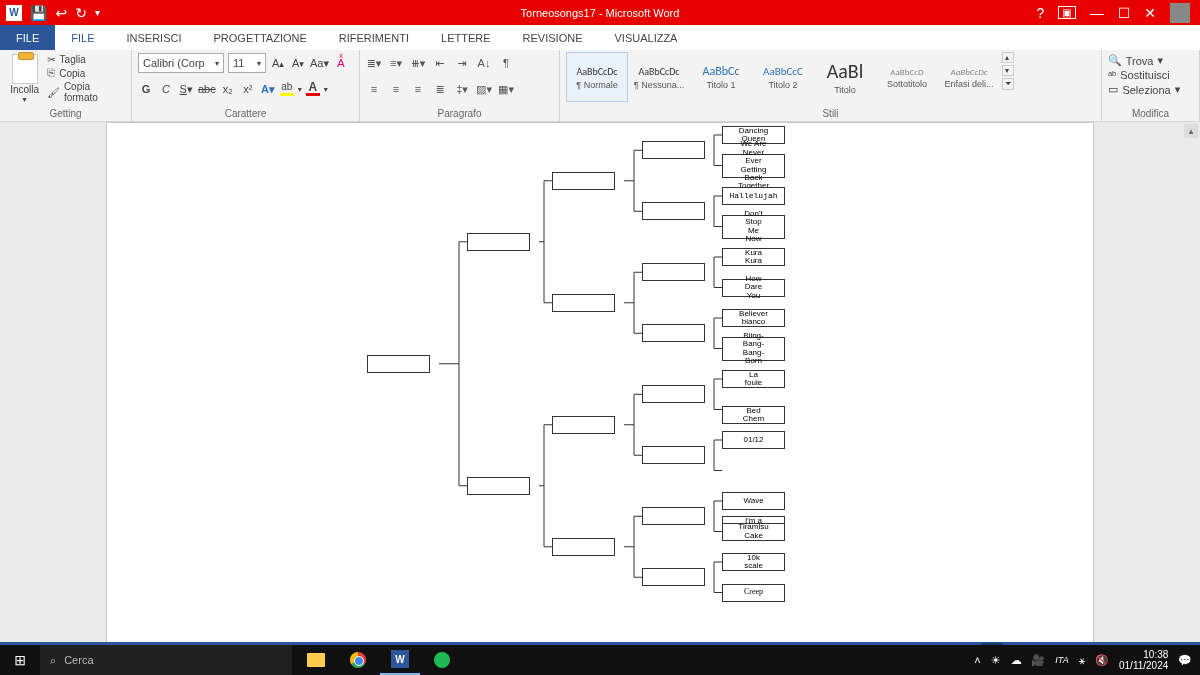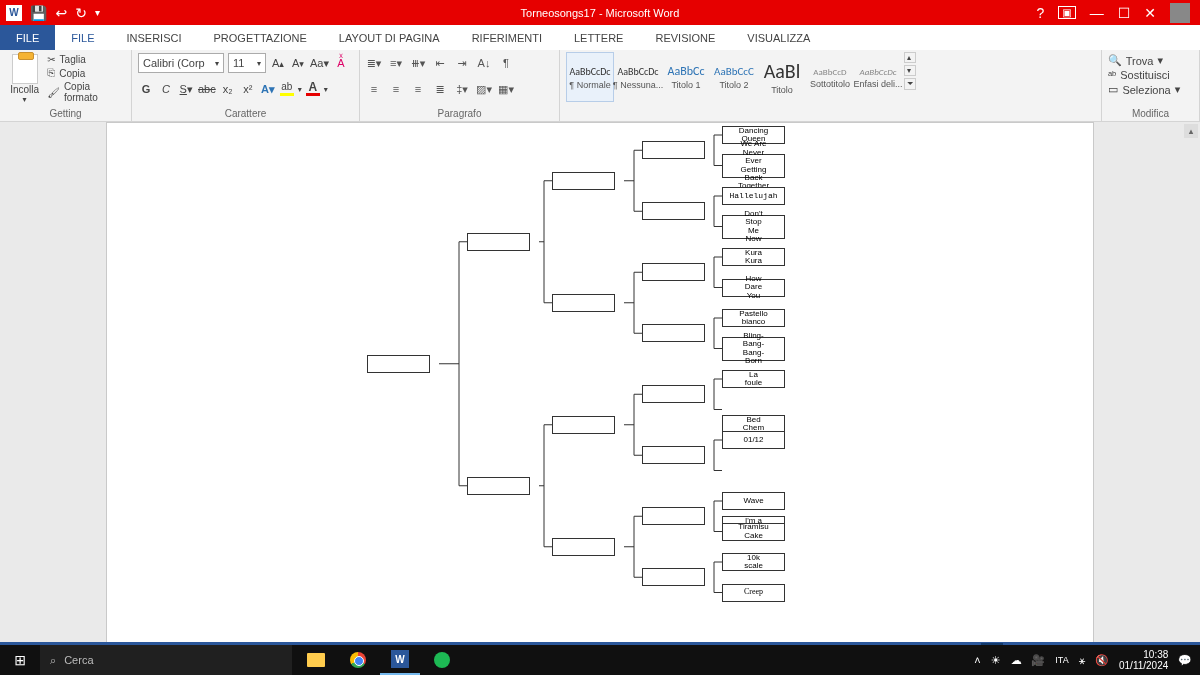--- a/index.html
+++ b/index.html
@@ -47,21 +47,21 @@
 .colorbox.hl { border-bottom:3px solid #ffff00; font-size:10px; line-height:10px; text-align:center;}
 
 
 .parag { width:200px; }
 .parag .row { display:flex; gap:6px; align-items:center; height:22px; }
 .pbtn { width:16px; height:16px; display:inline-flex; align-items:center; justify-content:center; font-size:11px; color:#555; }
 
 
 .stylesg { flex:1; min-width:0; }
 .styles-scroll { display:flex; overflow:hidden; height:52px; }
-.stylebox { width:48px; height:50px; border:1px solid transparent; display:flex; flex-direction:column; align-items:center; justify-content:center; padding:2px; cursor:default; }
+.stylebox { width:62px; height:50px; border:1px solid transparent; display:flex; flex-direction:column; align-items:center; justify-content:center; padding:2px; cursor:default; }
 .stylebox .prev { font-family:"Calibri",sans-serif; color:#444; }
 .stylebox .slabel { font-size:9px; color:#555; margin-top:2px; white-space:nowrap; overflow:hidden; text-overflow:ellipsis; max-width:60px; }
 .stylebox.sel { border:1px solid #b7cde8; background:#e9f1fa; }
 
 
 .editg { width:98px; }
 .editg .col { display:flex; flex-direction:column; gap:2px; padding-top:2px; }
 .editg .col div { display:flex; align-items:center; gap:4px; font-size:11px; }
 
 
@@ -119,21 +119,20 @@
     <span>✕</span>
     <span class="acct"></span>
   </div>
 </div>
 
 <div class="tabsrow">
   <div class="filetab">FILE</div>
   <div class="tab active">FILE</div>
   <div class="tab">INSERISCI</div>
   <div class="tab">PROGETTAZIONE</div>
-  <div class="tab">LAYOUT DI PAGINA</div>
   <div class="tab">RIFERIMENTI</div>
   <div class="tab">LETTERE</div>
   <div class="tab">REVISIONE</div>
   <div class="tab">VISUALIZZA</div>
 </div>
 
 <div class="ribbon">
 
   <div class="group clip">
     <div class="gmain">
@@ -254,20 +253,21 @@
             <div class="prev" style="font-size:9px;color:#888;font-style:italic">AaBbCcDc</div>
             <div class="slabel">Enfasi deli...</div>
           </div>
         </div>
       <div style="display:flex;flex-direction:column;justify-content:center;padding:0 2px;gap:2px;">
         <span style="font-size:8px;border:1px solid #ccc;padding:0 2px;">▴</span>
         <span style="font-size:8px;border:1px solid #ccc;padding:0 2px;">▾</span>
         <span style="font-size:8px;border:1px solid #ccc;padding:0 2px;">⏷</span>
       </div>
     </div>
+    <div class="glabel">Stili</div>
   </div>
 
   <div class="group editg">
     <div class="gmain">
       <div class="col">
         <div><span>🔍</span><span>Trova</span> ▾</div>
         <div>
             <span>ᵃᵇ</span>
             <span>Sostituisci</span>
           </div>
@@ -344,24 +344,24 @@
           <path d="M352 118.75 L352 362.75"></path>
           <path d="M352 240.75 L332 240.75"></path>
         </svg>
       <div id="bracket-nodes">
           <div class="node" style="left: 615px; top: 3px;">Dancing Queen</div>
           <div class="node tall" style="left: 615px; top: 30.5px;">We Are Never Ever Getting Back Together</div>
           <div class="node" style="left: 615px; top: 64px; font-family: Liberation Mono, monospace;">Hallelujah</div>
           <div class="node tall" style="left: 615px; top: 91.5px;">Don't Stop Me Now</div>
           <div class="node" style="left: 615px; top: 125px;">Kura Kura</div>
           <div class="node" style="left: 615px; top: 155.5px;">How Dare You</div>
-          <div class="node" style="left: 615px; top: 186px;">Pastello bianco</div>
+          <div class="node" style="left: 615px; top: 186px;">Believer bianco</div>
           <div class="node tall" style="left: 615px; top: 213.5px;">Bling-Bang-Bang-Born</div>
           <div class="node" style="left: 615px; top: 247px;">La foule</div>
-          <div class="node" style="left: 615px; top: 292px;">Bed Chem</div>
+          <div class="node" style="left: 615px; top: 283px;">Bed Chem</div>
           <div class="node" style="left: 615px; top: 308px;">01/12</div>
           <div class="node" style="left: 615px; top: 347px; margin-top: 46px;">I'm a Believer</div>
           <div class="node" style="left: 615px; top: 369px;">Wave</div>
           <div class="node" style="left: 615px; top: 399.5px;">Tiramisu Cake</div>
           <div class="node" style="left: 615px; top: 430px;">10k scale</div>
           <div class="node" style="left: 615px; top: 460.5px; font-family: Liberation Serif, serif;">Creep</div>
           <div class="node" style="left: 535px; top: 18.25px;"></div>
           <div class="node" style="left: 535px; top: 79.25px;"></div>
           <div class="node" style="left: 535px; top: 140.25px;"></div>
           <div class="node" style="left: 535px; top: 201.25px;"></div>
@@ -418,21 +418,21 @@
       </div>
     <div class="appico">
         <div class="spotify"></div>
       </div>
   </div>
   <div class="tray">
     <span>˄</span>
     <span>☀</span>
     <span>☁</span>
     <span>🎥</span>
-    <span style="font-size:9px;">ITA</span>
+    <span style="font-size:9px;font-style:italic;">ITA</span>
     <span>⚹</span>
     <span>🔇</span>
     <div class="clock">
       <span>10:38</span>
       <span>01/11/2024</span>
     </div>
     <span>💬</span>
   </div>
 </div>
 

